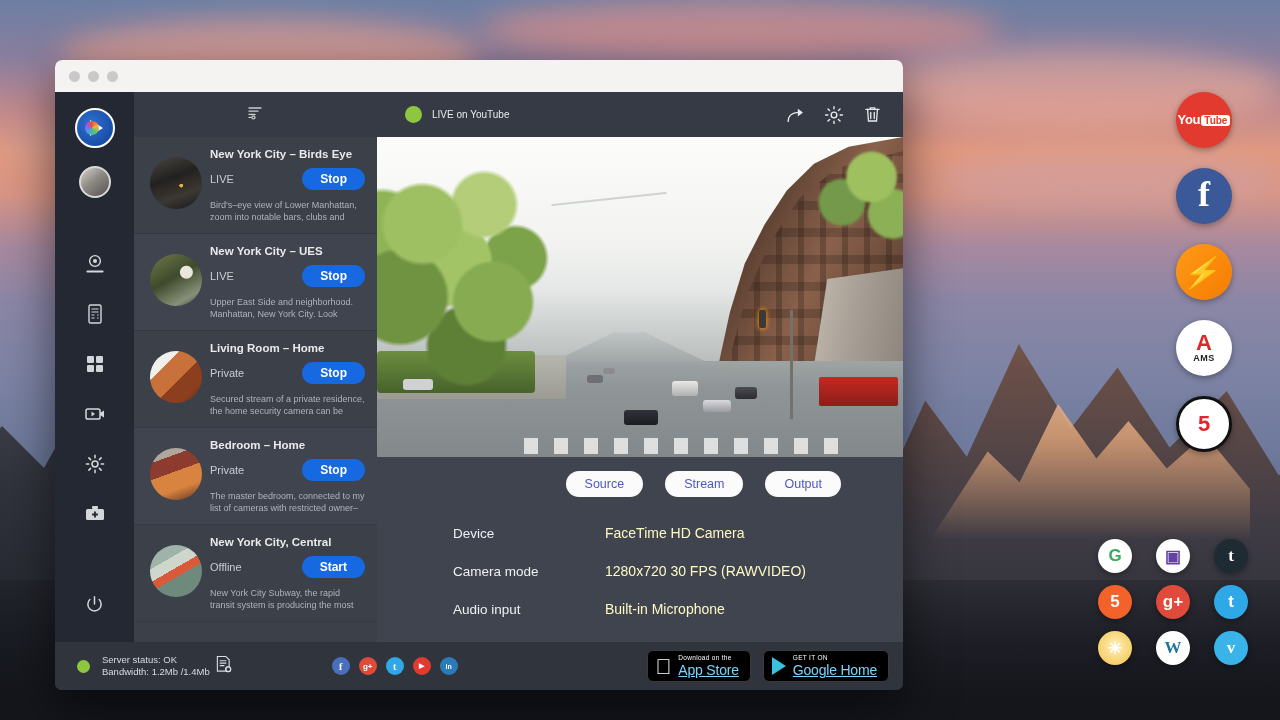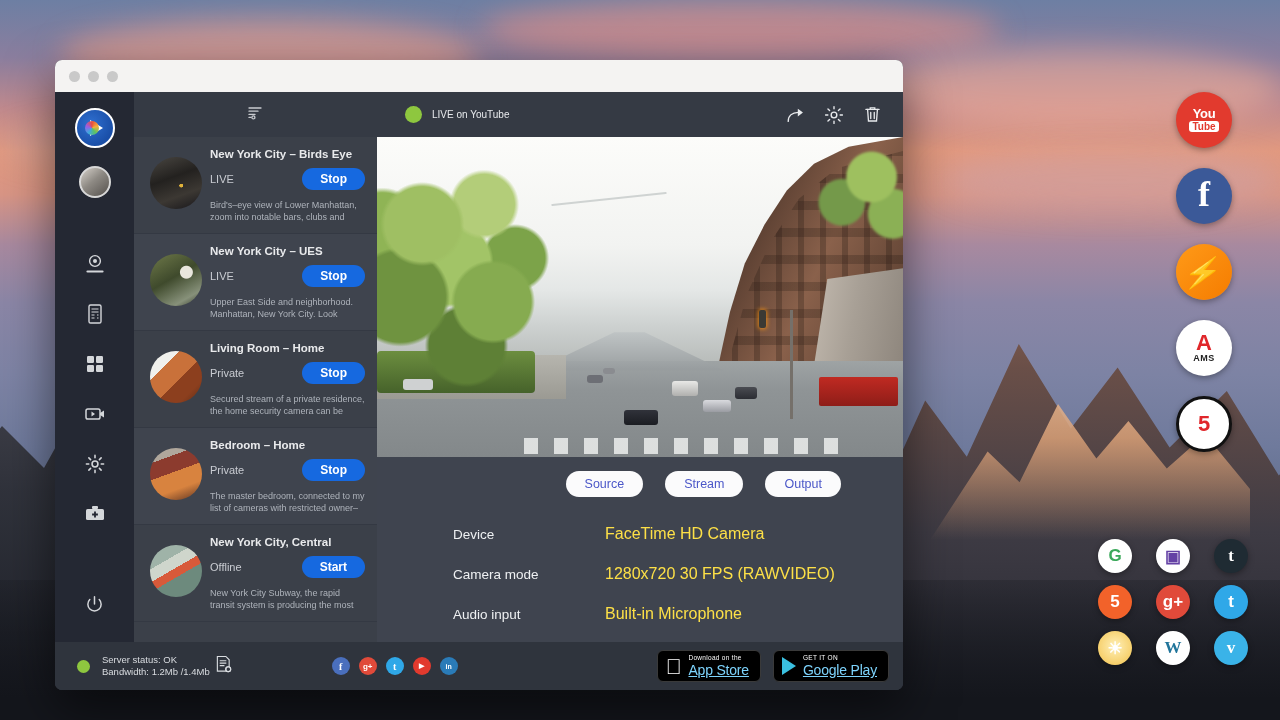--- a/index.html
+++ b/index.html
@@ -75,21 +75,21 @@
     position: absolute;
     border-radius: 50%;
     display: flex; align-items: center; justify-content: center;
     box-shadow: 0 2px 6px rgba(0,0,0,.35);
     font-weight: bold;
     user-select: none;
   }
   #shortcuts-right { position: absolute; right: 48px; top: 92px; }
   #shortcuts-right .desk-icon { position: relative; margin-bottom: 20px; width: 56px; height: 56px; }
 
-  .icon-youtube { background: #e23a2e; flex-direction: column; gap:1px; }
+  .icon-youtube { background: #e23a2e; flex-direction: row; gap:1px; }
   .icon-youtube .yt-you { color: #fff; font-size: 13px; line-height: 12px; letter-spacing: -.3px;}
   .icon-youtube .yt-tube { background: #fff; color: #e23a2e; font-size: 10px;
      line-height: 11px; padding: 0 3px; border-radius: 3px; }
   .icon-facebook { background: #3b5998; color: #fff; font-size: 36px;
      font-family: "Liberation Serif", serif; line-height: 1; padding-bottom: 4px; }
   .icon-wowza { background: linear-gradient(135deg,#ff9a18,#f57c00); }
   .icon-wowza .bolt { color: #fff; font-size: 30px; transform: skewX(-12deg); font-weight: 900; }
   .icon-ams { background: #fff; flex-direction: column; }
   .icon-ams .a-mark { color: #e0272b; font-size: 22px; line-height: 20px; font-weight: 900; }
   .icon-ams .ams-t { color: #222; font-size: 9px; letter-spacing: .5px; }
@@ -365,21 +365,21 @@
     color: #4b57c8;
     border: none;
     border-radius: 13px;
     font-size: 12.5px;
     font-family: "Liberation Sans", sans-serif;
     padding: 6px 19px;
     cursor: pointer;
   }
   .info-row { display: flex; align-items: center; margin-bottom: 22px; }
   .info-label { width: 152px; flex: 0 0 152px; color: #eef0f2; font-size: 13.5px; }
-  .info-value { color: #fde047; font-size: 16px; }
+  .info-value { color: #fef9c3; font-size: 14px; }
 
   
   #app-footer {
     height: 48px; flex: 0 0 48px;
     background: #2f343d;
     display: flex; align-items: center;
     padding: 0 14px 0 22px;
   }
   #server-status { display: flex; align-items: center; }
   #status-dot { width: 13px; height: 13px; border-radius: 50%; background: #8ec73f; margin-right: 12px; }
@@ -731,19 +731,19 @@
         <span class="btext">
           <span class="btop">Download on the</span>
           <span class="bbot">App Store</span>
         </span>
       </div>
 
       <div class="store-badge">
         <span class="gp-tri"></span>
         <span class="btext">
           <span class="btop">GET IT ON</span>
-          <span class="bbot">Google Play</span>
+          <span class="bbot">Google Home</span>
         </span>
       </div>
     </div>
 
   </div>
 </div>
 
 </body></html>

